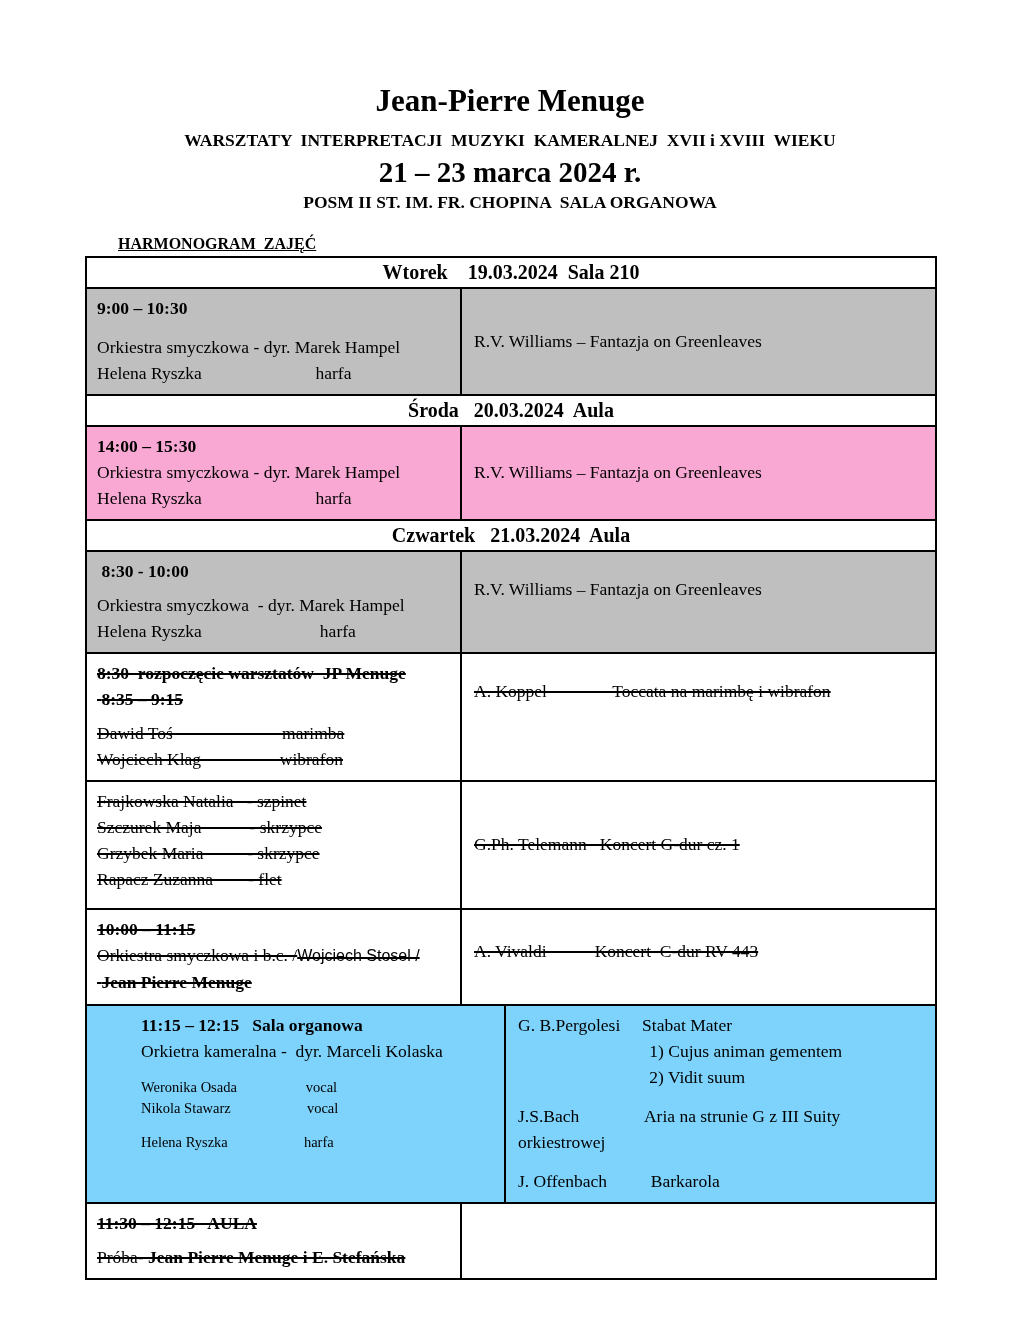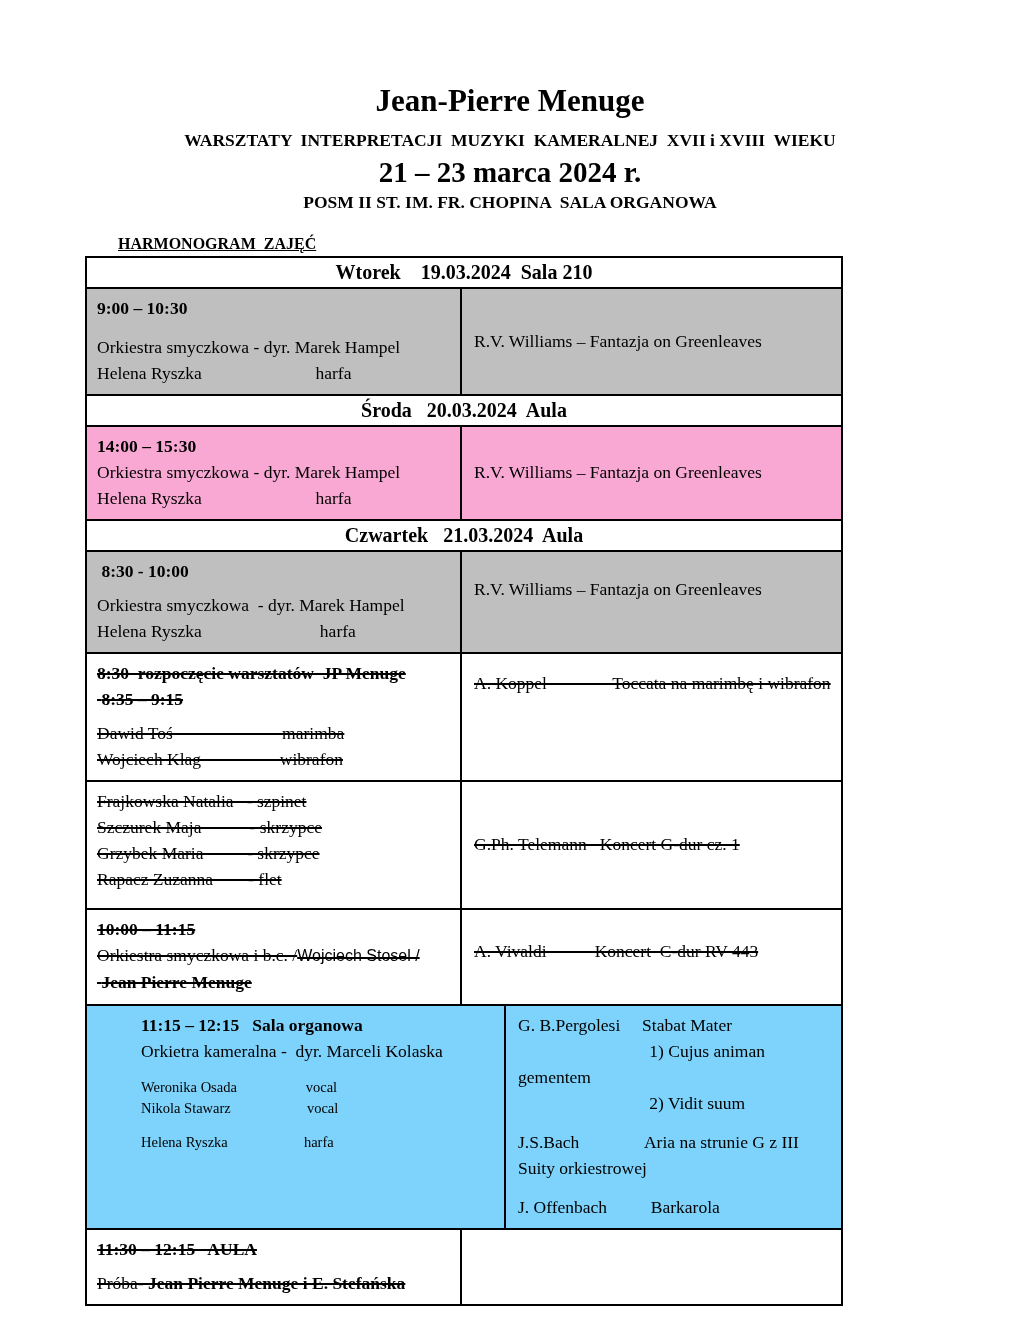--- a/index.html
+++ b/index.html
@@ -24,21 +24,21 @@
   .doc-venue{
     margin:1px 0 0 0;text-align:center;
     font-size:17.5px;font-weight:bold;line-height:22px;white-space:pre-wrap;
   }
   .sched-heading{
     margin:21px 0 2px 118px;
     font-size:16px;font-weight:bold;line-height:20px;white-space:pre-wrap;text-decoration:underline;
   }
 
   .sched-table{
-    margin-left:85px;width:758px;box-sizing:border-box;
+    margin-left:85px;width:852px;box-sizing:border-box;
     border:2px solid #000;
   }
   .t-row{display:flex;border-top:2px solid #000;box-sizing:border-box;}
   .t-row:first-child{border-top:none;}
   .t-row.day{
     display:block;text-align:center;font-weight:bold;font-size:20px;
     line-height:27px;padding:1px 0;background:#ffffff;white-space:pre-wrap;
   }
   .cell{box-sizing:border-box;}
   .cell.left{
@@ -103,21 +103,21 @@
         </div>
       </div>
       <div class="t-row session" style="min-height: 119px;">
         <div class="cell left">
           <div class="line strike"><span class="b">8:30  rozpoczęcie warsztatów  JP Menuge</span></div>
           <div class="line strike"><span class="b"> 8:35 – 9:15</span></div>
           <div class="line sp-qtr empty">&nbsp;</div>
           <div class="line strike"><span>Dawid Toś                         marimba</span></div>
           <div class="line strike"><span>Wojciech Klag                  wibrafon</span></div>
         </div>
-        <div class="cell right" style="padding-top: 16px;">
+        <div class="cell right" style="padding-top: 24px;">
           <div class="line strike"><span>A. Koppel               Toccata na marimbę i wibrafon</span></div>
         </div>
       </div>
       <div class="t-row session" style="min-height: 128px;">
         <div class="cell left">
           <div class="line strike"><span>Frajkowska Natalia   - szpinet</span></div>
           <div class="line strike"><span>Szczurek Maja           - skrzypce</span></div>
           <div class="line strike"><span>Grzybek Maria          - skrzypce</span></div>
           <div class="line strike"><span>Rapacz Zuzanna        - flet</span></div>
         </div>

